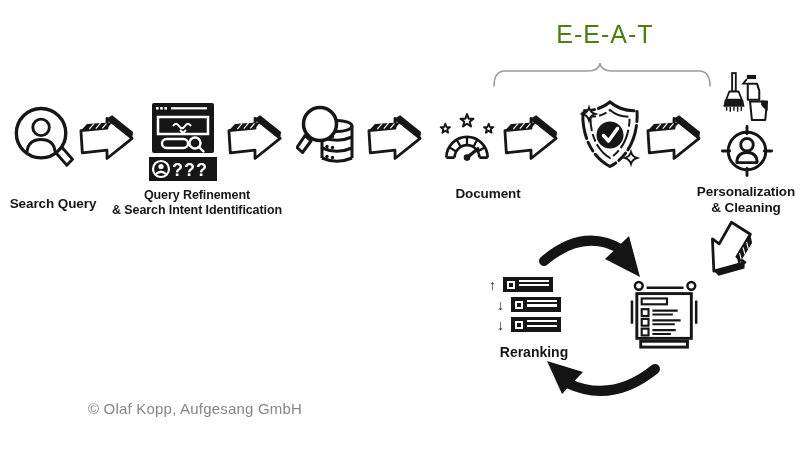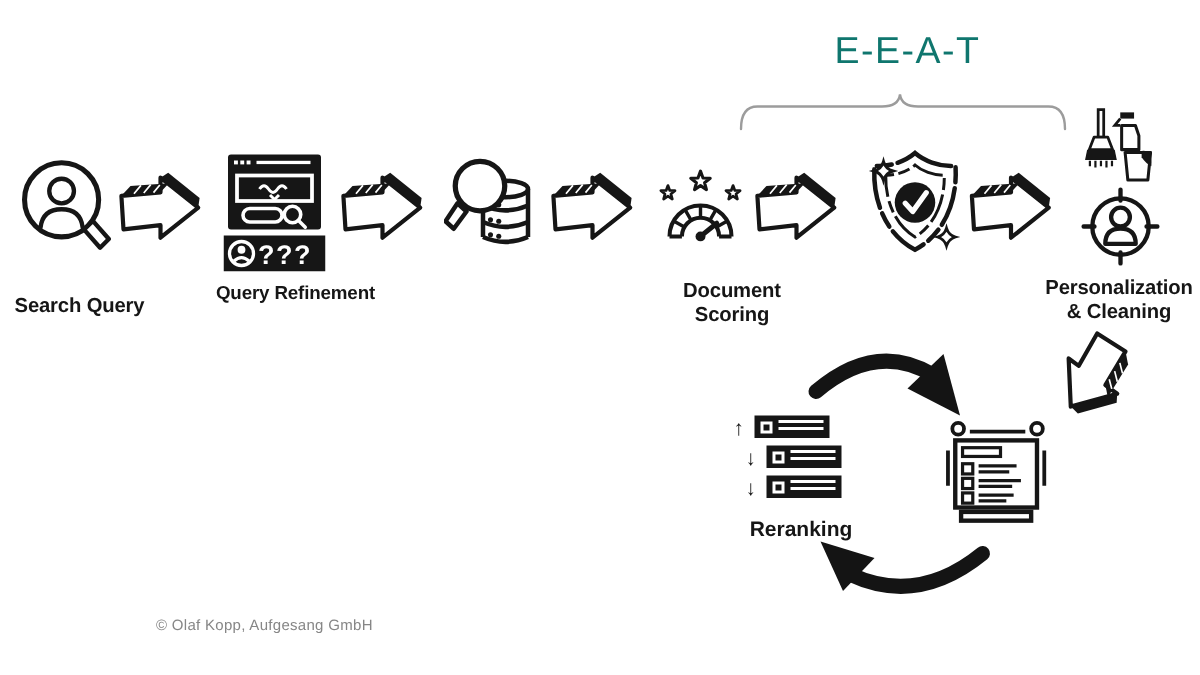--- a/index.html
+++ b/index.html
@@ -8,24 +8,24 @@
     font-family:"Liberation Sans","DejaVu Sans",sans-serif;color:#161616;
   }
   .abs{position:absolute;}
   .stage-label{
     position:absolute;text-align:center;font-weight:700;color:#161616;
     font-size:13.5px;line-height:1.2;letter-spacing:-0.1px;white-space:nowrap;
   }
   .stage-label.small{font-size:12.5px;}
   .eeat-title{
     position:absolute;left:510px;top:20px;width:190px;text-align:center;
-    font-size:25px;font-weight:500;letter-spacing:1px;color:#0f766e;
+    font-size:25px;font-weight:500;letter-spacing:1px;color:#4d7c0f;
   }
   .cycle-label{position:absolute;text-align:center;font-weight:700;font-size:14px;color:#161616;white-space:nowrap;}
-  .copyright{position:absolute;left:104px;top:400px;font-size:10px;color:#868686;letter-spacing:0.2px;margin-top:12px;}
+  .copyright{position:absolute;left:88px;top:400px;font-size:15px;color:#868686;letter-spacing:0.2px;}
   svg{display:block;}
   .overlay{pointer-events:none;}
   
   .reranker{position:absolute;left:486px;top:277px;}
   .rr-row{display:flex;align-items:center;gap:4px;margin-bottom:5px;}
   .rr-row.indent{margin-left:8px;}
   .rr-mark{width:13px;text-align:center;font-size:14px;font-weight:700;color:#161616;line-height:1;}
   .rr-box{width:50px;height:15px;background:#161616;display:flex;align-items:center;gap:4px;padding:0 4px;box-sizing:border-box;}
   .rr-sq{width:8px;height:8px;border:2px solid #fff;box-sizing:border-box;}
   .rr-lines{flex:1;height:9px;background:repeating-linear-gradient(to bottom,#fff 0 2px,transparent 2px 4.5px);}
@@ -144,24 +144,24 @@
     <path d="M28,2.5 V10 M28,46 V53.5 M2.5,28 H10 M46,28 H53.5" stroke="#161616" stroke-width="3" stroke-linecap="round"></path>
     <circle cx="28" cy="21.5" r="6.5" fill="#fff" stroke="#161616" stroke-width="3"></circle>
     <path d="M17.5,40 Q17.5,29.5 28,29.5 Q38.5,29.5 38.5,40 Z" fill="#fff" stroke="#161616" stroke-width="3" stroke-linejoin="round"></path>
   </svg>
 
   <div class="stage-label" style="left:0px;top:196px;width:106px;">
     <span>Search Query</span>
   </div>
   <div class="stage-label small" style="left:102px;top:188px;width:190px;">
     <div>Query Refinement</div>
+    <div>&amp; Search Intent Identification</div>
   </div>
   <div class="stage-label" style="left:438px;top:186px;width:100px;">
     <div>Document</div>
-    <div>Scoring</div>
   </div>
   <div class="stage-label" style="left:550px;top:187px;width:122px;">
   </div>
   <div class="stage-label" style="left:685px;top:184px;width:122px;">
     <div>Personalization</div>
     <div>&amp; Cleaning</div>
   </div>
 
   <div class="eeat-title">E-E-A-T</div>
   <svg class="abs overlay" style="left:492px;top:58px;" width="222" height="32" viewBox="0 0 222 32">

